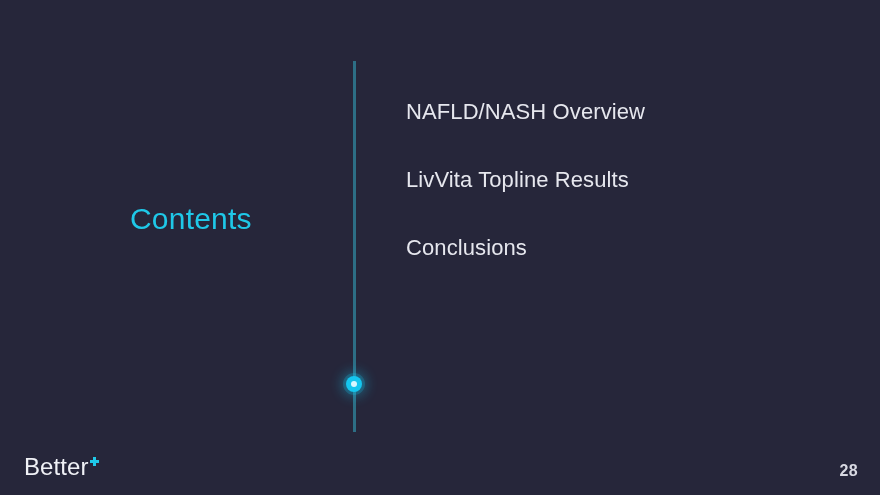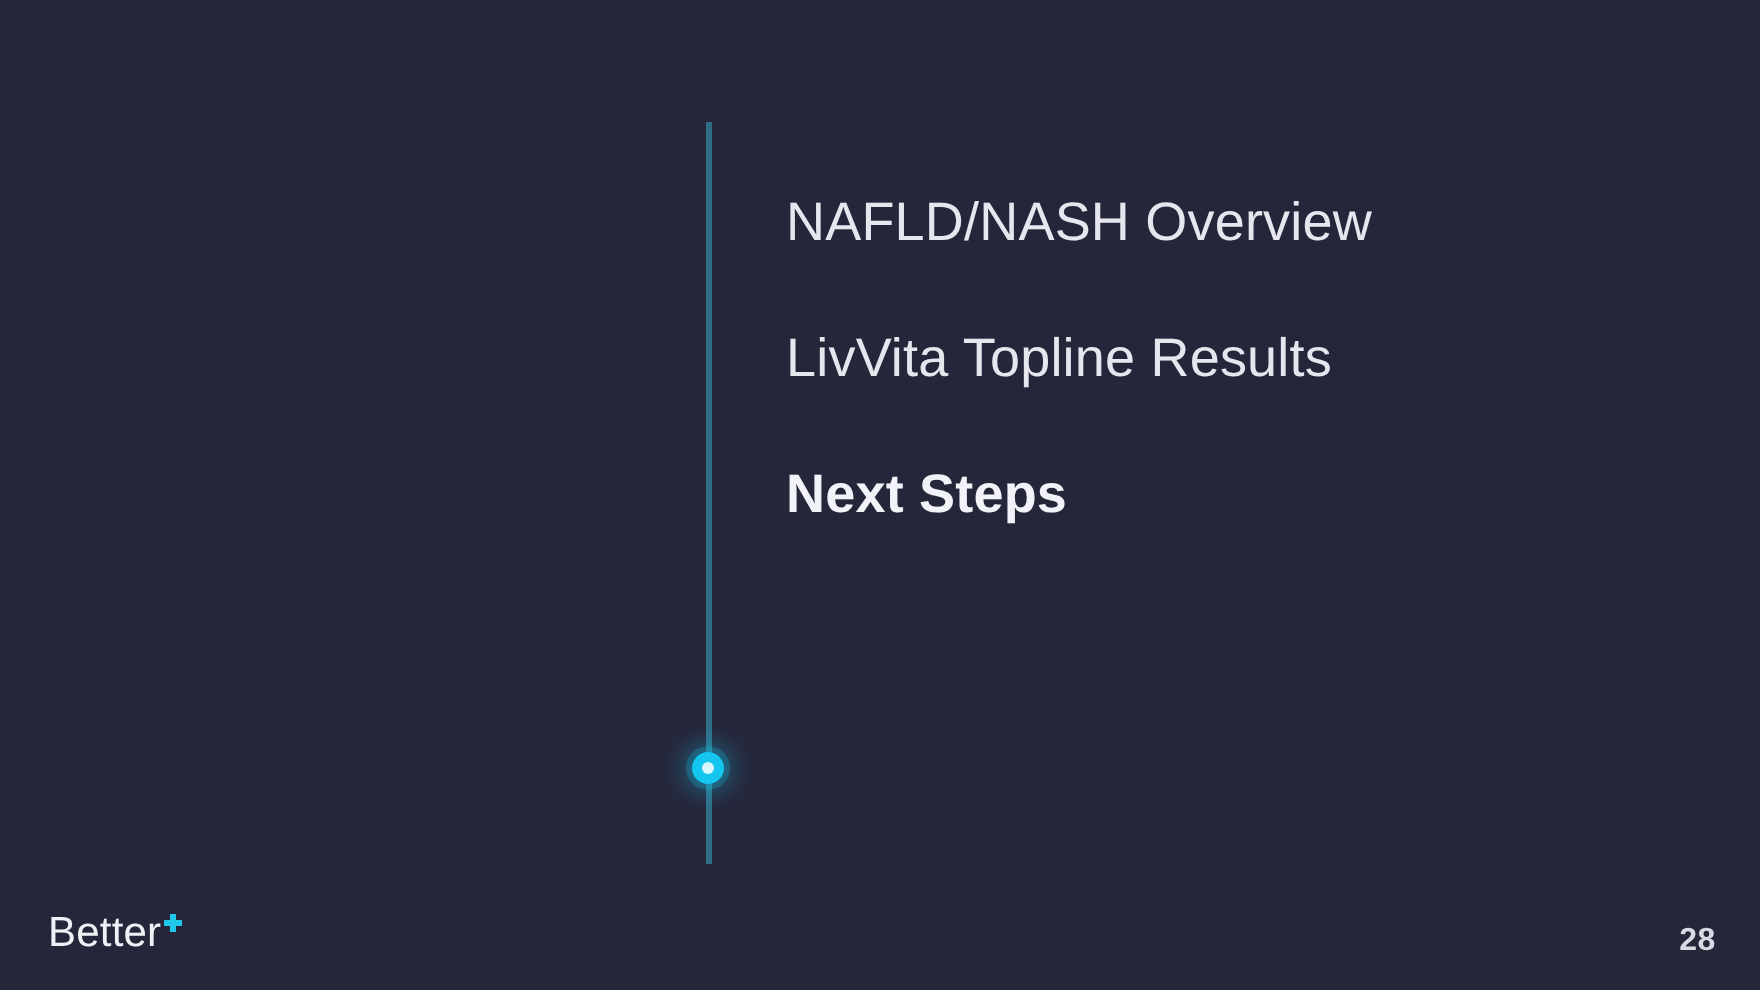--- a/index.html
+++ b/index.html
@@ -50,25 +50,25 @@
     left: 390px;
     top: 0;
     width: 430px;
     height: 495px;
     list-style: none;
     margin: 0;
     padding: 0;
   }
   .agenda-item {
     position: absolute;
-    left: 3px;
+    left: 16px;
     height: 30px;
     display: flex;
-    align-items: flex-end;
-    font-size: 27px;
+    align-items: center;
+    font-size: 22px;
     font-weight: 400;
     color: #e6e7ee;
     letter-spacing: 0.1px;
     white-space: nowrap;
   }
   .agenda-item.is-active {
     font-weight: 700;
     color: #f2f3f8;
   }
   .agenda-item:nth-child(1) { top: 97px;  }
@@ -105,21 +105,21 @@
   
   .brand {
     position: absolute;
     left: 24px;
     top: 456px;
     display: flex;
     align-items: flex-start;
     height: 26px;
   }
   .brand-word {
-    font-size: 21px;
+    font-size: 24px;
     font-weight: 500;
     color: #f0f1f6;
     letter-spacing: 0.1px;
     line-height: 22px;
   }
   .brand-mark {
     position: relative;
     width: 9px;
     height: 9px;
     margin-left: 1px;
@@ -148,32 +148,33 @@
     font-weight: 700;
     color: #d8d9e2;
     letter-spacing: 0.3px;
   }
 </style>
 </head>
 <body>
 
 <div class="slide">
 
+  <div class="contents-title">Contents</div>
 
   <div class="timeline-axis"></div>
 
   <ul class="agenda">
     <li class="agenda-item">
       <span>NAFLD/NASH Overview</span>
     </li>
     <li class="agenda-item">
       <span>LivVita Topline Results</span>
     </li>
-    <li class="agenda-item is-active">
-      <span>Next Steps</span>
+    <li class="agenda-item">
+      <span>Conclusions</span>
     </li>
   </ul>
 
   <div class="axis-marker"></div>
 
   <div class="brand">
     <span class="brand-word">Better</span>
     <span class="brand-mark"></span>
   </div>
 

